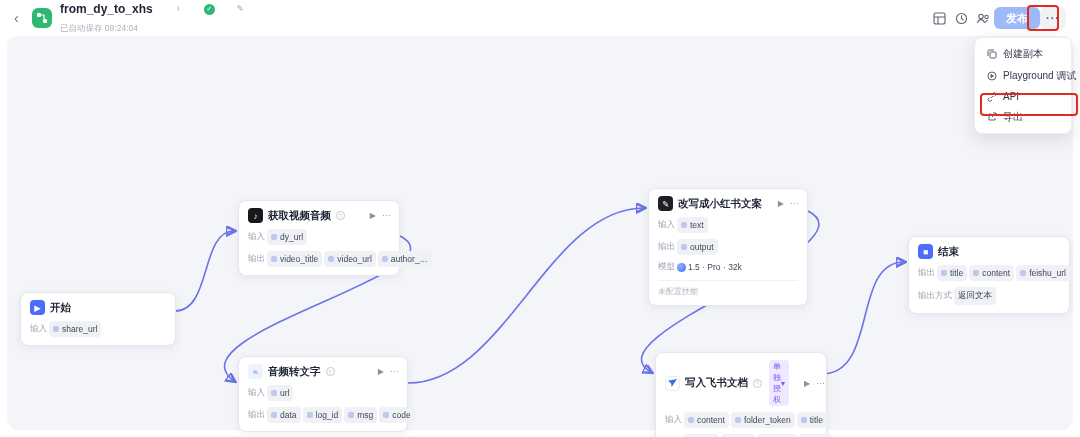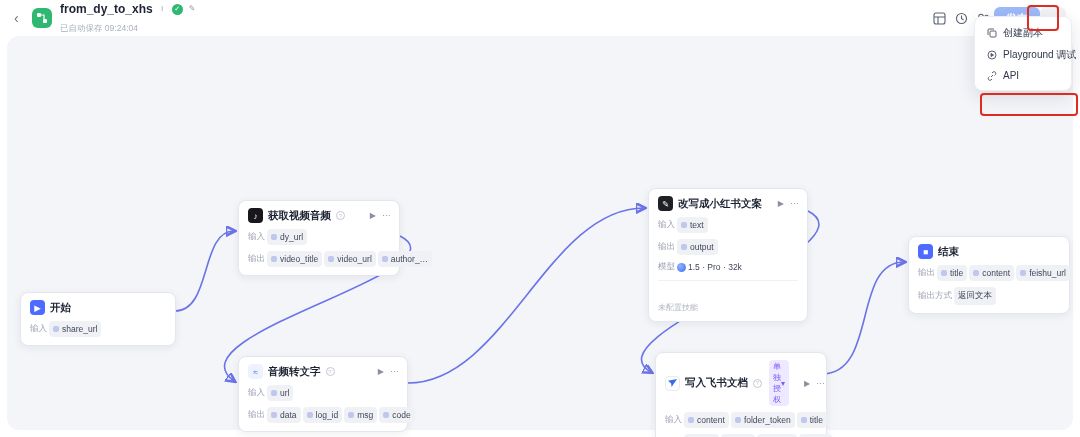--- a/index.html
+++ b/index.html
@@ -7,21 +7,21 @@
     font-family:"Liberation Sans","DejaVu Sans",sans-serif; }
   .page { position:relative; width:1080px; height:437px; background:#ffffff; }
 
   
   .topbar { position:absolute; top:0; left:0; width:1080px; height:36px; background:#ffffff;
     display:flex; align-items:center; padding:0 14px; z-index:40; }
   .back { color:#6b7280; font-size:14px; width:18px; cursor:pointer; }
   .appicon { width:20px; height:20px; border-radius:6px; background:#2eb872; display:flex;
     align-items:center; justify-content:center; margin-right:8px; flex:none; }
   .titleblock { display:flex; flex-direction:column; line-height:1.1; }
-  .titlerow { display:flex; align-items:center; gap:4px; }
+  .titlerow { display:flex; align-items:center; gap:20px; }
   .wtitle { font-size:12px; font-weight:700; color:#1c2333; }
   .tico { width:11px; height:11px; border-radius:50%; display:inline-flex; align-items:center;
     justify-content:center; font-size:8px; color:#9aa0ae; }
   .tico.check { background:#2eb872; color:#fff; font-size:7px; }
   .autosave { font-size:8.5px; color:#aab0bc; margin-top:8px; }
   .tb-right { margin-left:auto; display:flex; align-items:center; }
   .tb-iconbtn { width:22px; height:22px; border-radius:6px; display:flex; align-items:center;
     justify-content:center; cursor:pointer; color:#5b6270; }
   .publish-btn { height:22px; padding:0 12px; border:none; border-radius:6px; background:#9db9f7;
     color:#ffffff; font-size:11px; font-weight:700; cursor:pointer;
@@ -52,25 +52,25 @@
   .nrow { display:flex; align-items:center; gap:2px; margin-top:6px; }
   .rlabel { color:#9aa0b0; font-size:8.5px; flex:none; }
   .tag { background:#f0f1f5; border-radius:4px; padding:3px 4px; font-size:8.5px; color:#40485c;
     display:inline-flex; align-items:center; gap:3px; white-space:nowrap; }
   .tdot { width:6px; height:6px; border-radius:2px; background:#c0c7ef; display:inline-block; flex:none; }
   .badge { background:#efe9ff; color:#7a5af8; font-size:8px; border-radius:4px; padding:1px 4px;
     display:inline-flex; align-items:center; gap:0; margin-left:2px; }
   .model-ico { width:9px; height:9px; border-radius:50%;
     background:radial-gradient(circle at 35% 35%, #8fb4ff, #3b6cf4); flex:none; }
   .model-val { font-size:8.5px; color:#40485c; }
-  .nfooter { border-top:1px solid #f0f1f4; margin-top:7px; padding-top:21px; font-size:8px;
+  .nfooter { border-top:1px solid #f0f1f4; margin-top:7px; padding-top:5px; font-size:8px;
     color:#b0b5c2; }
 
   
-  .menu { position:absolute; top:16px; right:8px; width:98px; background:#ffffff; border-radius:8px;
+  .menu { position:absolute; top:37px; right:8px; width:98px; background:#ffffff; border-radius:8px;
     border:1px solid #ebedf2; box-shadow:0 6px 18px rgba(25,35,80,.12); padding:5px 4px; z-index:50; }
   .menu-item { display:flex; align-items:center; gap:6px; padding:4px 7px; border-radius:5px;
     font-size:10px; color:#30374a; cursor:pointer; white-space:nowrap; }
   .mico { width:11px; display:inline-flex; justify-content:center; color:#5b6270; flex:none; }
 
   
   .redbox { position:absolute; border:2px solid #e02b20; border-radius:4px; z-index:60;
     pointer-events:none; }
   .redbox-more { top:5px; left:1027px; width:32px; height:26px; }
   .redbox-export { top:93px; left:980px; width:98px; height:23px; }
@@ -359,18 +359,27 @@
       <span>Playground 调试</span>
     </div>
     <div class="menu-item">
       <span class="mico">
         <svg width="10" height="10" viewBox="0 0 10 10" fill="none" stroke="#5b6270" stroke-width="1">
             <path d="M4 6L6 4M2.5 5.5l-1 1a1.8 1.8 0 0 0 2.5 2.5l1-1M7.5 4.5l1-1A1.8 1.8 0 0 0 6 1l-1 1"></path>
           </svg>
       </span>
       <span>API</span>
     </div>
+    <div class="menu-item">
+      <span class="mico">
+        <svg width="10" height="10" viewBox="0 0 10 10" fill="none" stroke="#5b6270" stroke-width="1">
+            <path d="M4 2H2v6h6V6"></path>
+            <path d="M5 5l4-4M6 1h3v3"></path>
+          </svg>
+      </span>
+      <span>导出</span>
+    </div>
   </div>
 
   <div class="redbox redbox-more"></div>
   <div class="redbox redbox-export"></div>
 
 </div>
 
 </body></html>

